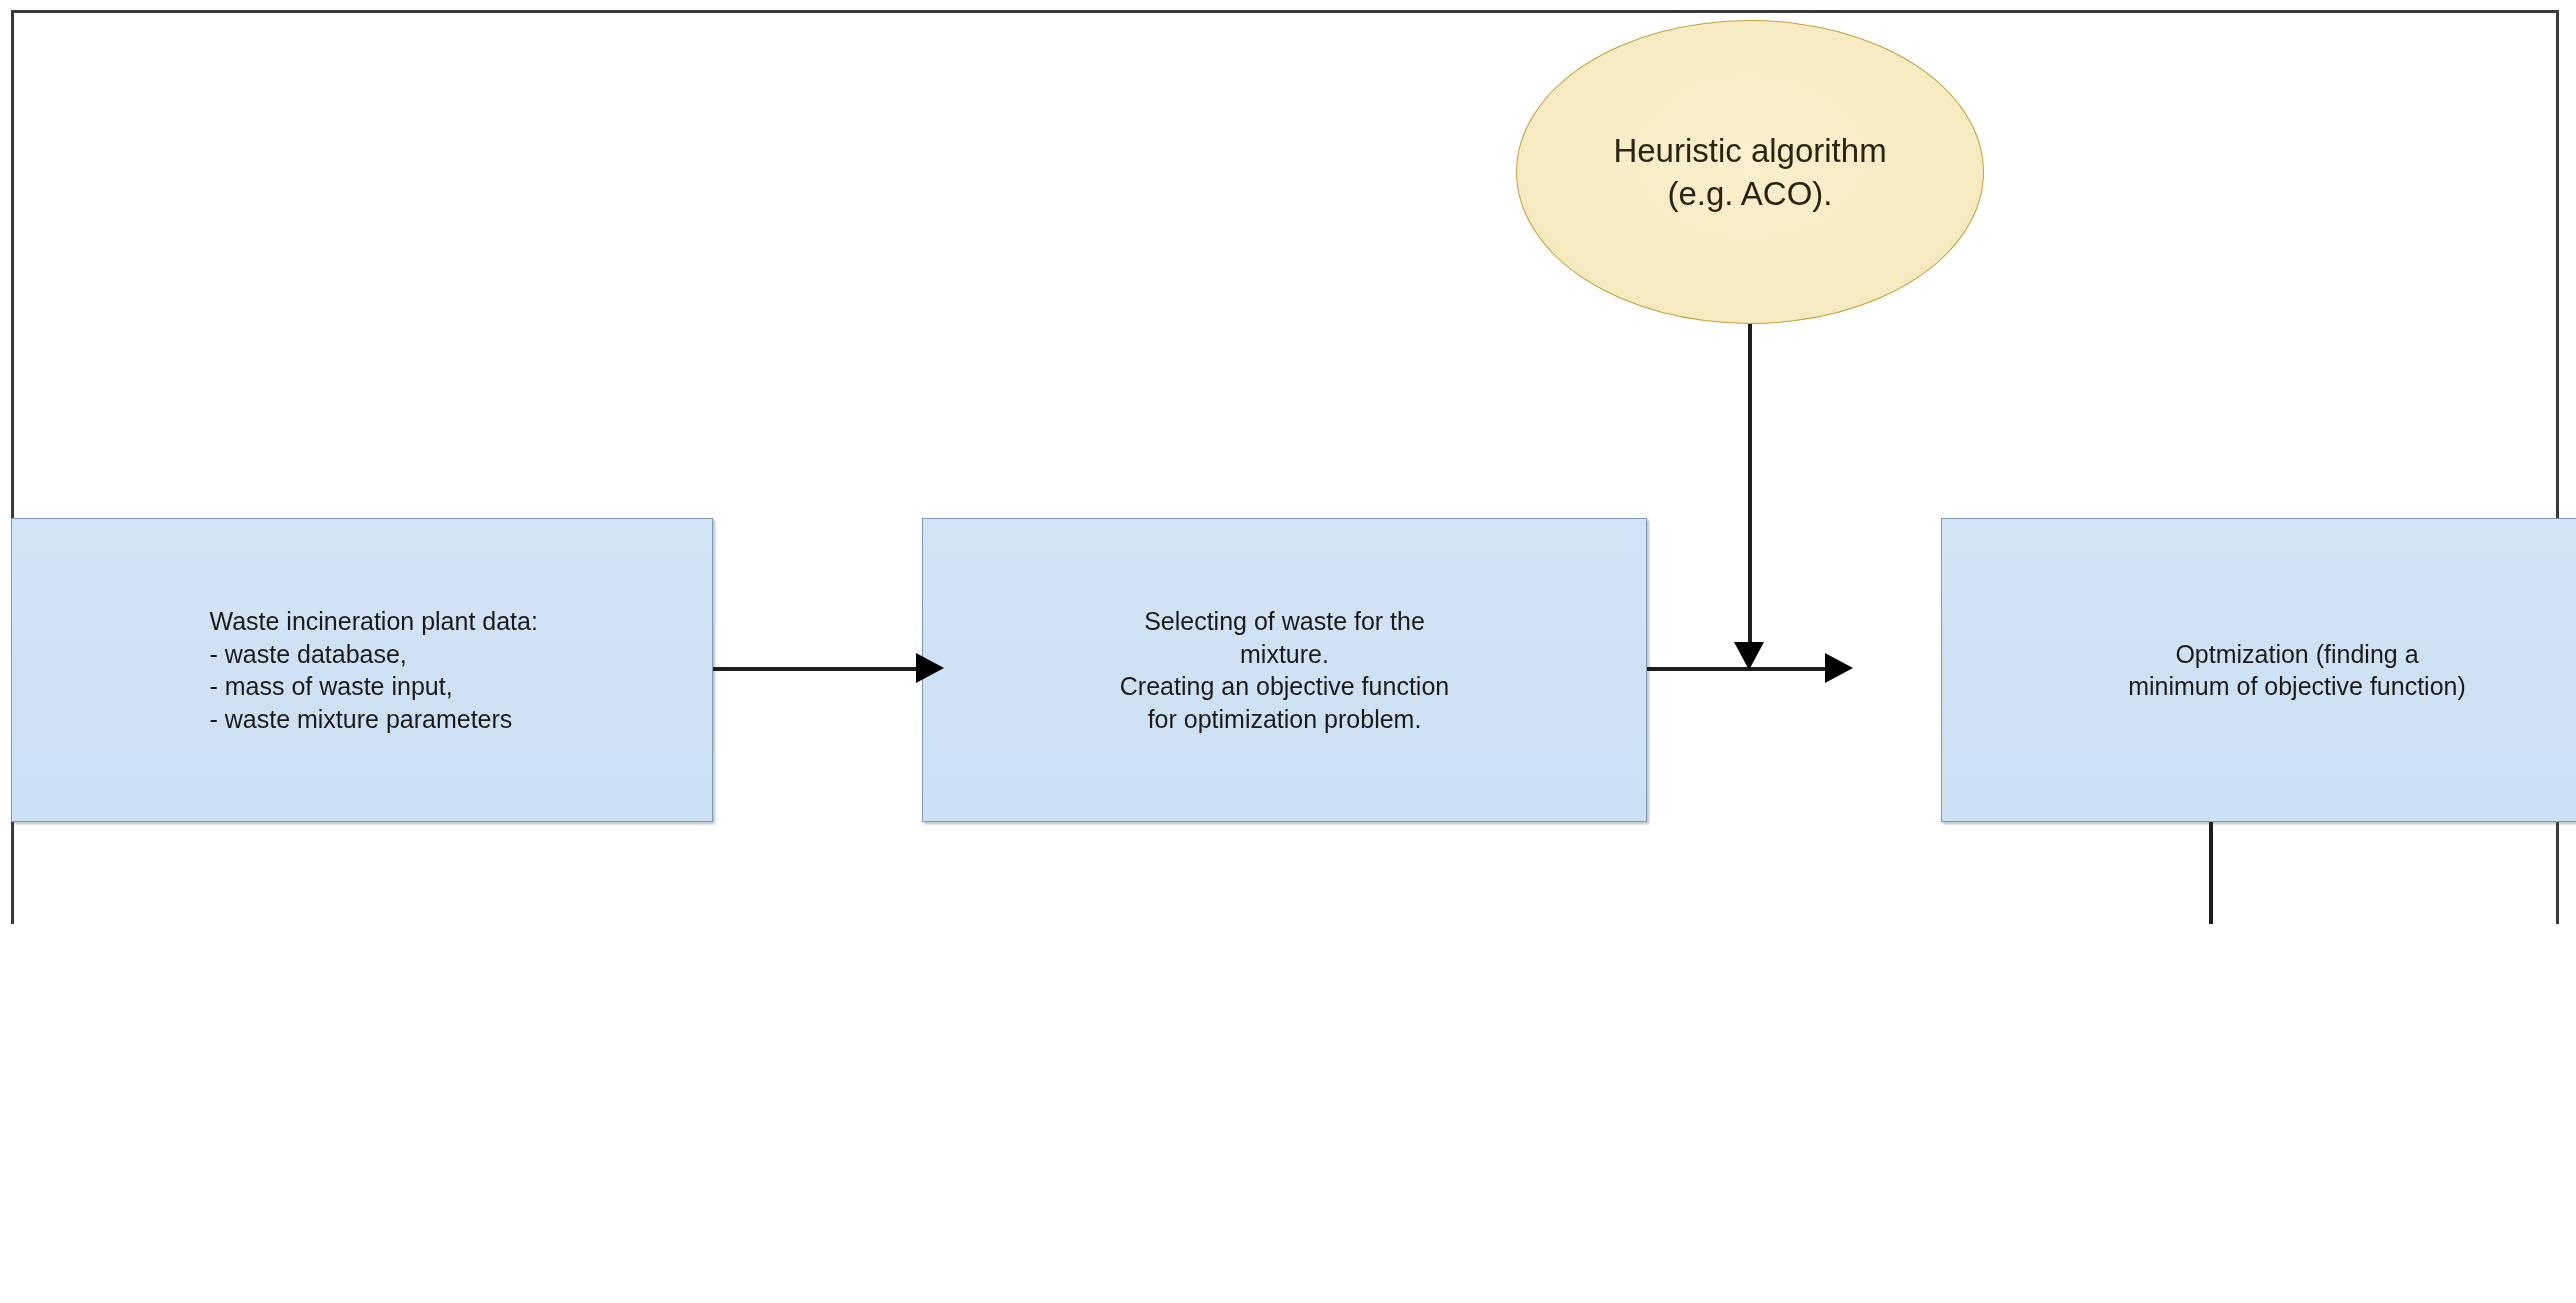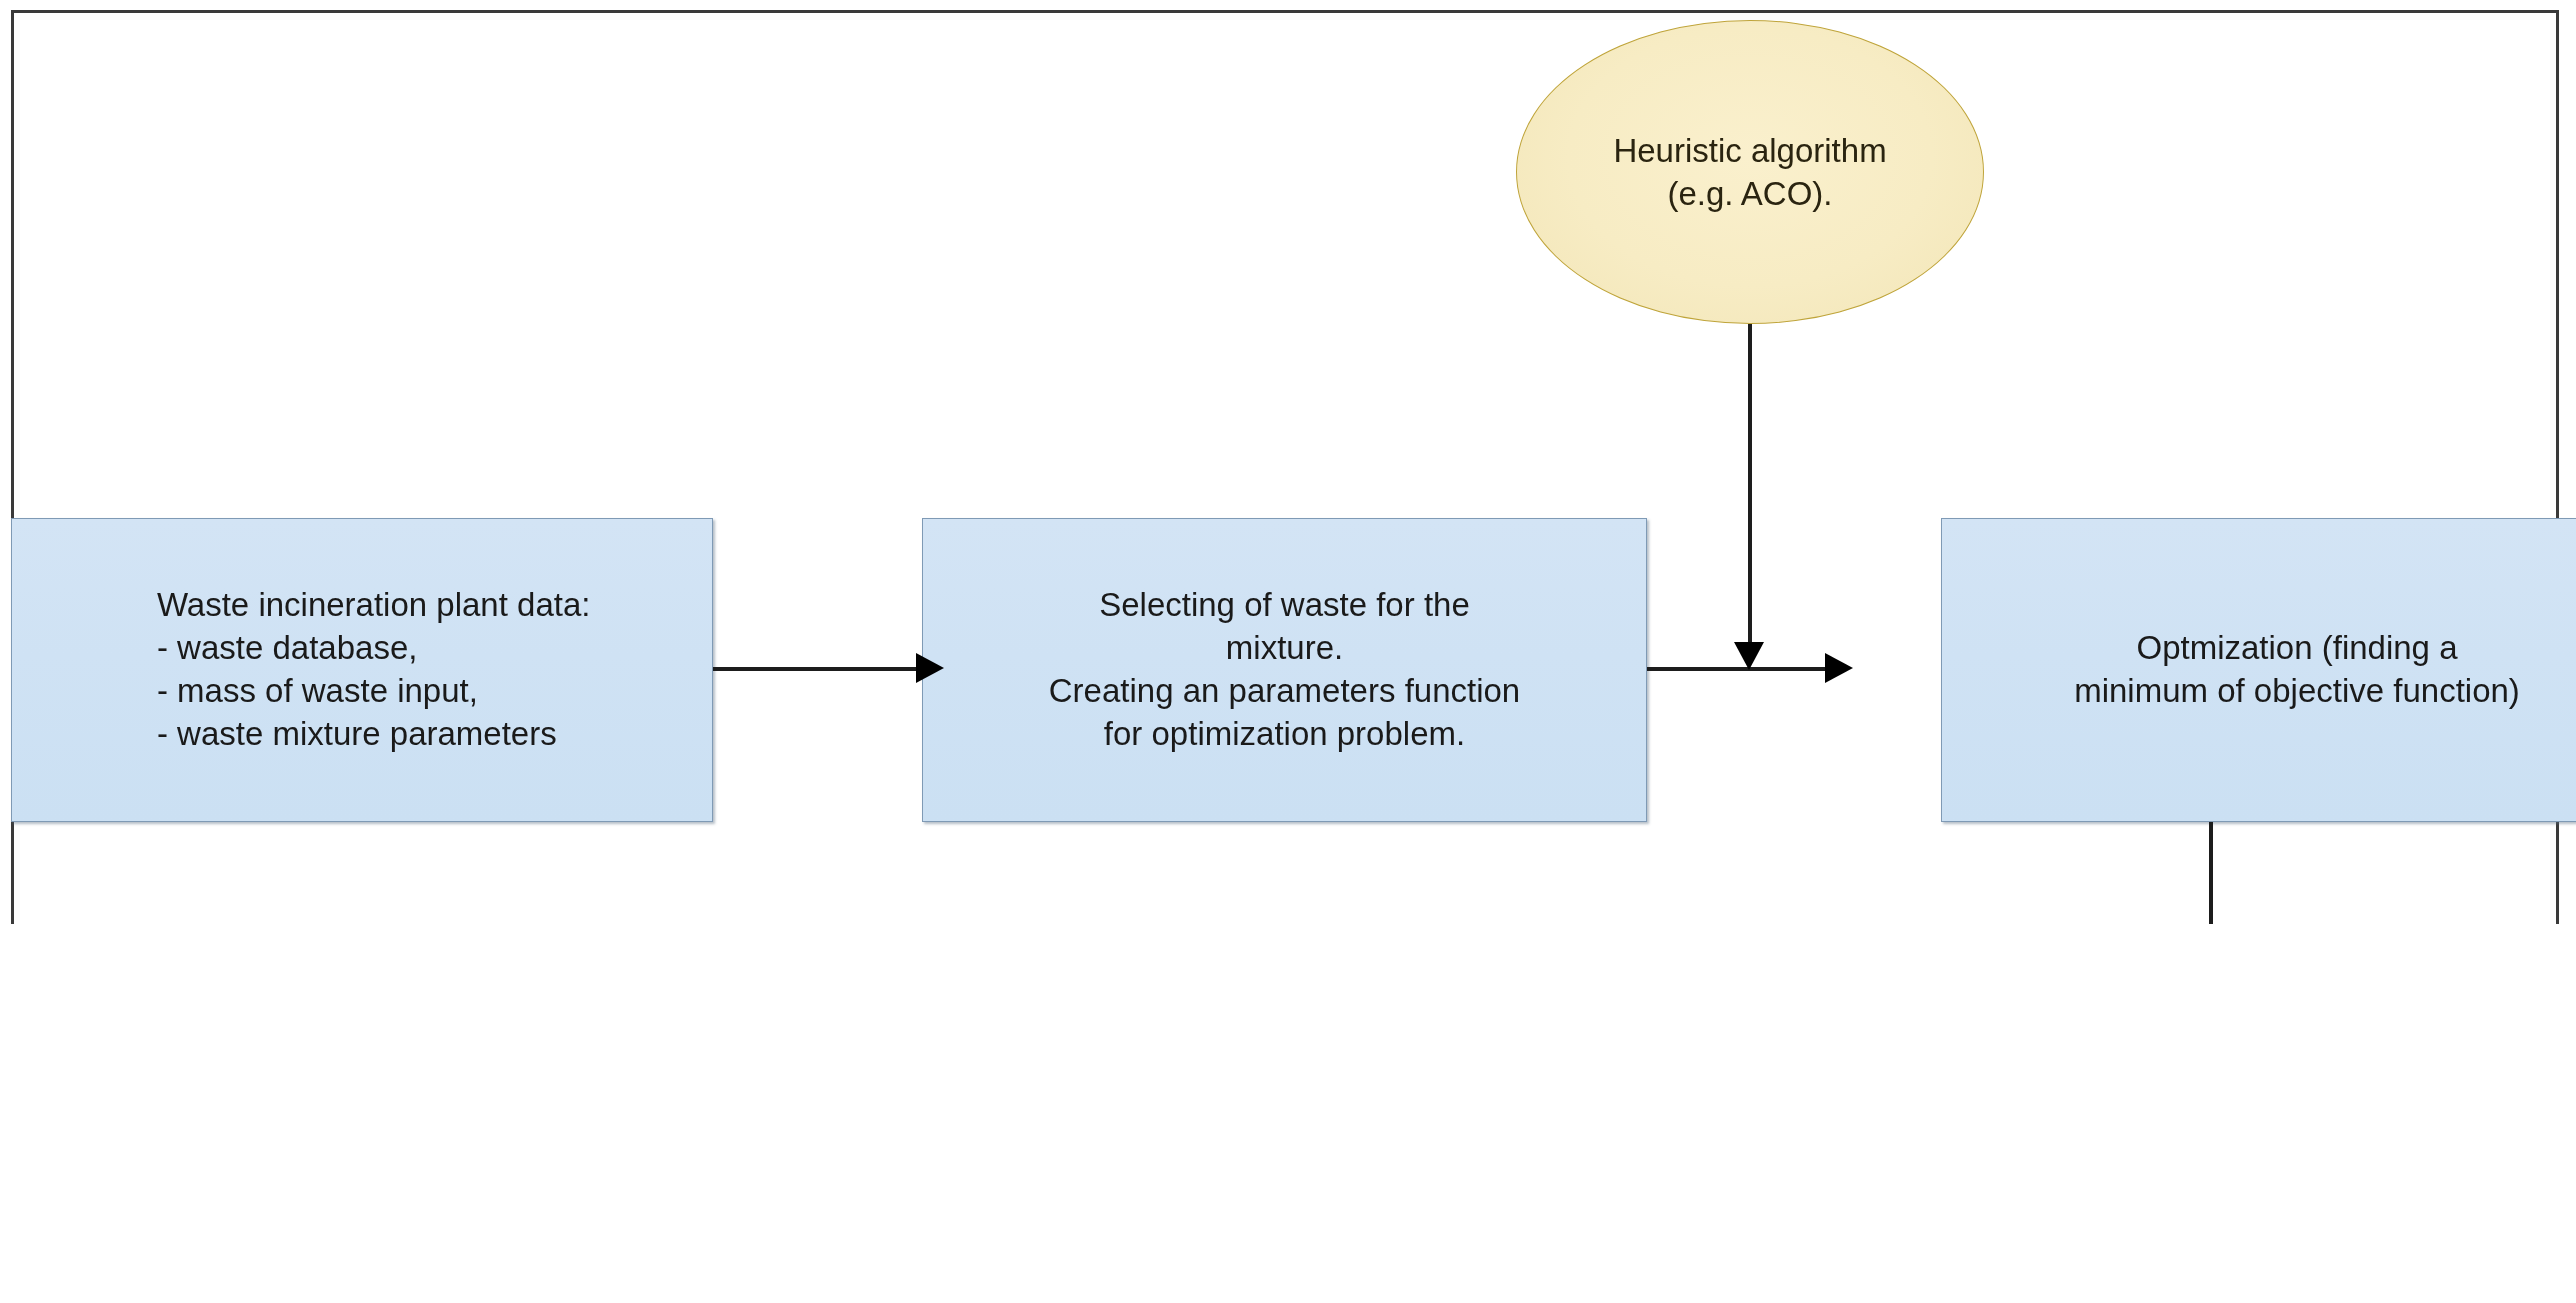--- a/index.html
+++ b/index.html
@@ -33,21 +33,21 @@
     position: absolute;
     box-sizing: border-box;
     border: 1.6px solid #7f9ab5;
     background: linear-gradient(180deg, #d3e4f5 0%, #cfe2f4 45%, #cbe0f3 100%);
     box-shadow: 1.6px 1.6px 2.5px rgba(90,110,130,0.45);
     display: flex;
     align-items: center;
     justify-content: center;
   }
   .proc-text {
-    font-size: 33px;
+    font-size: 25px;
     line-height: 1.30;
     color: #1a1a1a;
     text-align: center;
     white-space: pre-line;
     padding: 0 11.4px;
   }
   #box-data      { left: 11.4px;   top: 518px;  width: 702px;  height: 304px; }
   #box-data .proc-text { text-align: left; padding-left: 34px; }
   #box-selecting { left: 922px; top: 518px;  width: 725px;  height: 304px; }
   #box-optimize  { left: 1941px; top: 518px;  width: 712px;  height: 304px; }
@@ -130,21 +130,21 @@
   <div id="box-data" class="proc-box">
     <span class="proc-text">Waste incineration plant data:
    - waste database,
   - mass of waste input,
 - waste mixture parameters</span>
   </div>
 
   <div id="box-selecting" class="proc-box">
     <span class="proc-text">Selecting of waste for the
 mixture.
-Creating an parameters function
+Creating an objective function
 for optimization problem.</span>
   </div>
 
   <div id="box-optimize" class="proc-box">
     <span class="proc-text">Optmization (finding a
 minimum of objective function)</span>
   </div>
 
 
   <div id="arrow-data-to-selecting-line" class="conn-line-h"></div>

